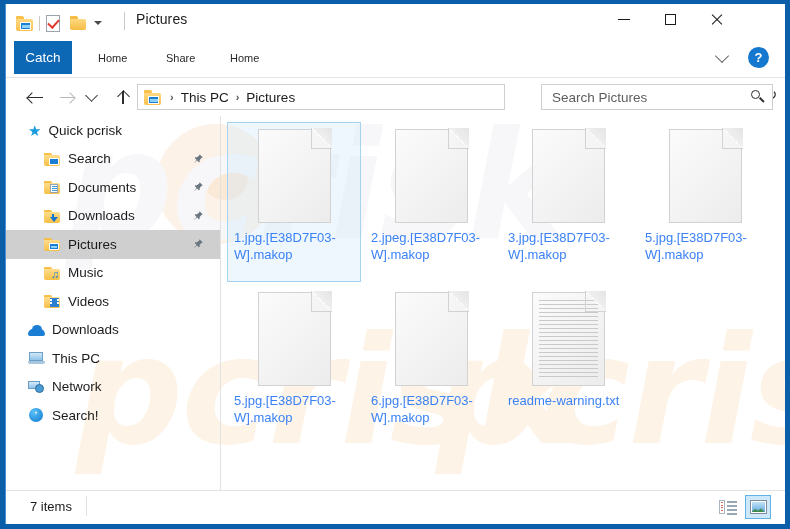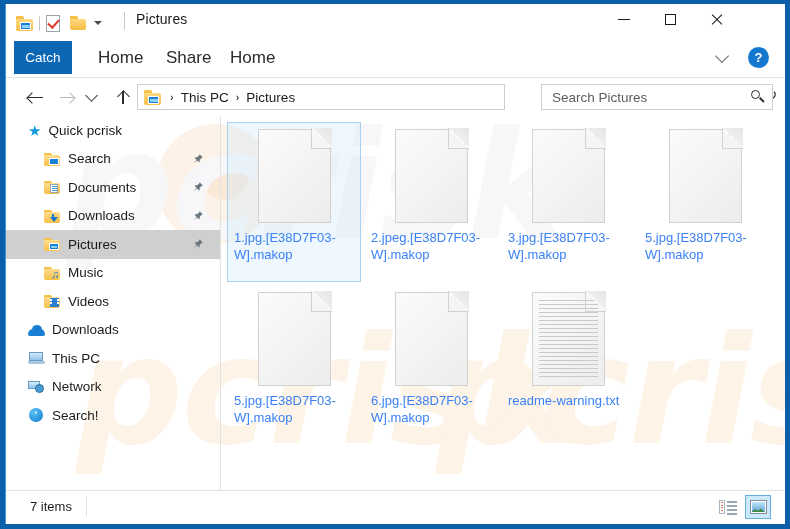--- a/index.html
+++ b/index.html
@@ -184,21 +184,21 @@
     position:absolute; left:8px; top:0;
     width: 58px; height: 33px;
     background: #0c67b4;
     color:#ffffff;
     font-size: 13.5px;
     display:flex; align-items:center; justify-content:center;
   }
   .rtab {
     position:absolute; top:0; height:33px;
     display:flex; align-items:center; justify-content:center;
-    font-size: 17px;
+    font-size: 11px;
     color:#2b2b2b;
     padding: 0 12px;
   }
   #tab-home  { left: 80px; }
   #tab-share { left: 148px; }
   #tab-view  { left: 212px; }
 
   #ribbon-collapse {
     position:absolute; right: 52px; top: 8px;
     width: 22px; height:18px;

